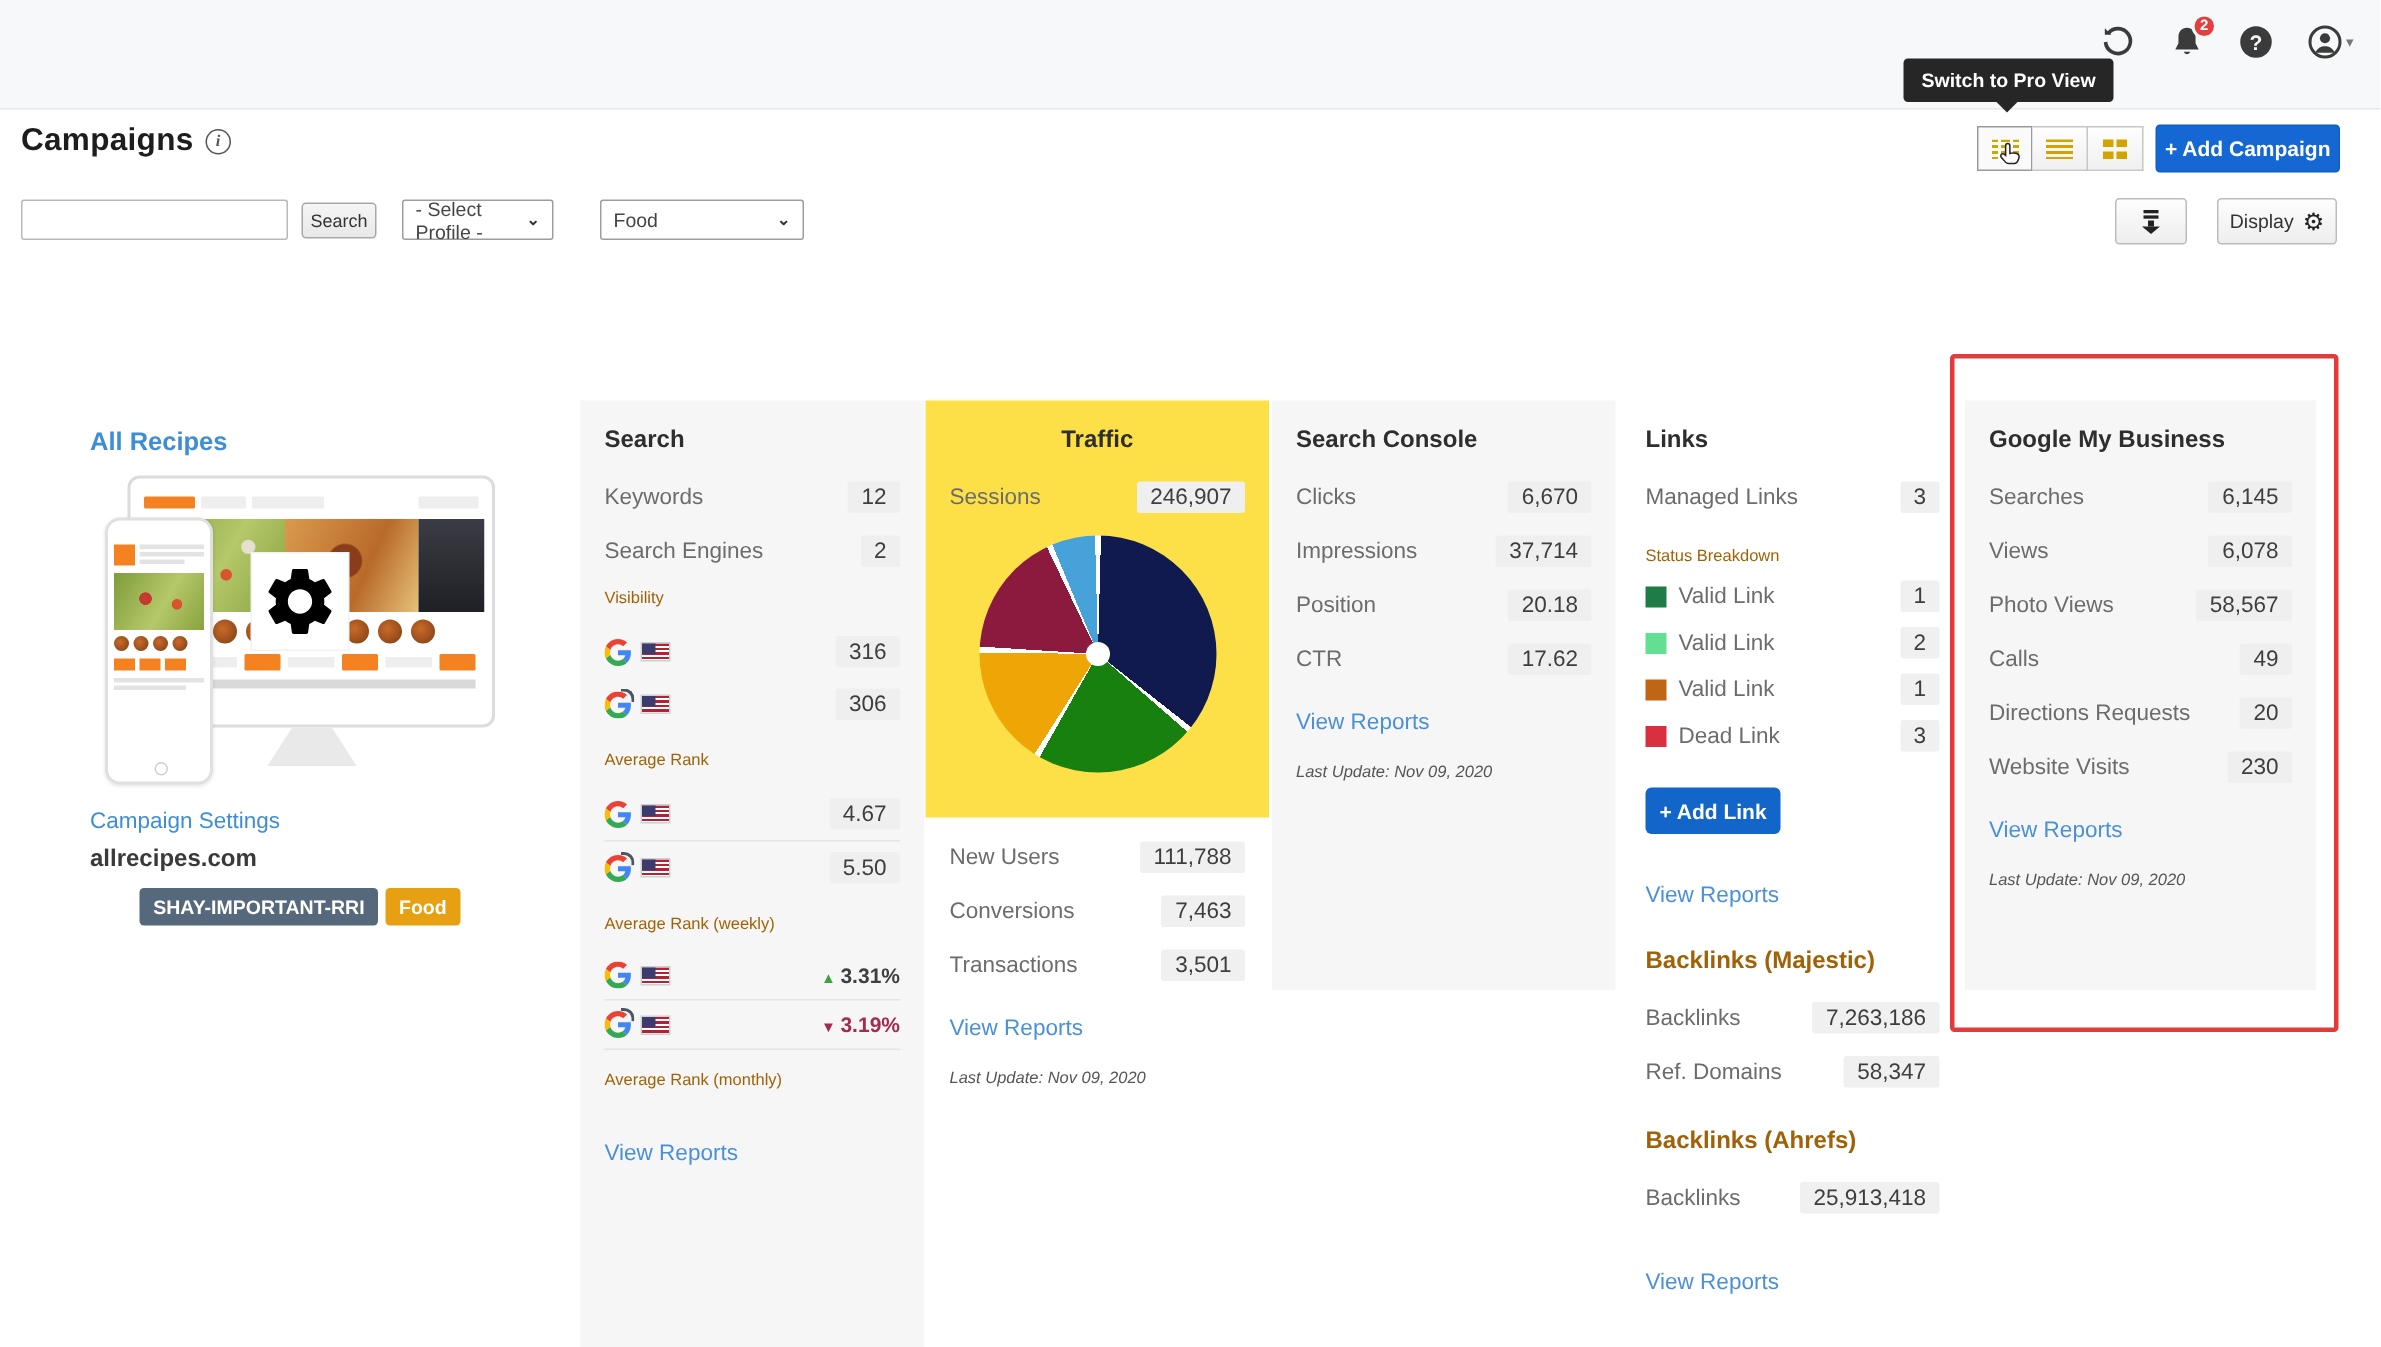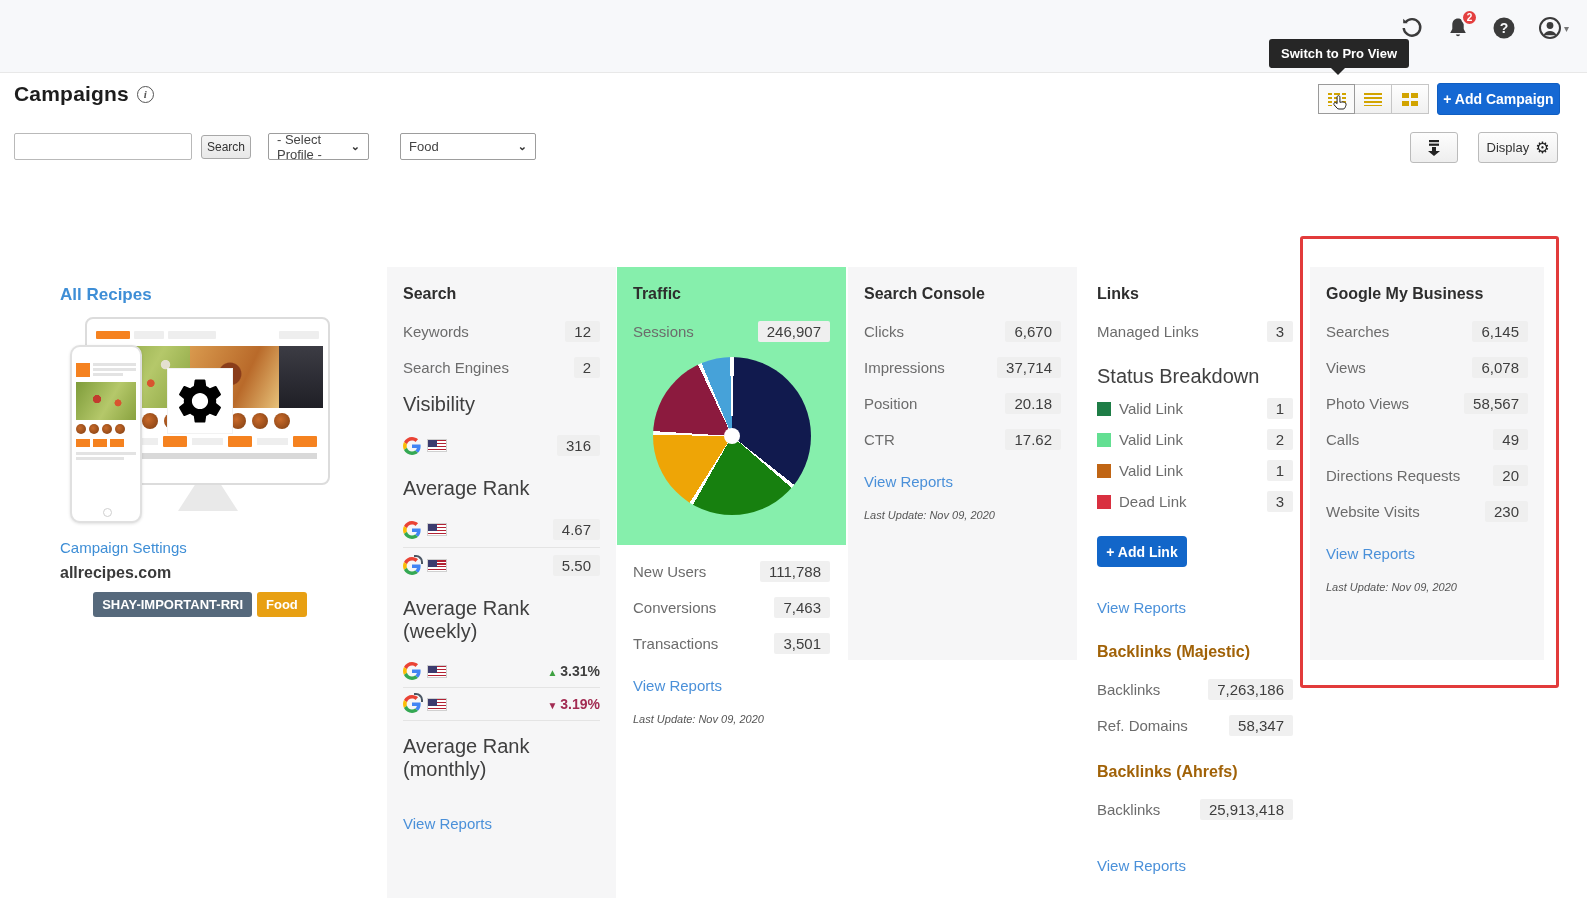--- a/index.html
+++ b/index.html
@@ -54,32 +54,32 @@
 
   
   .results-bar { position:absolute; left:0; top:184px; width:1587px; height:32px; background:#f4f4f4; border-top:1px solid #e9e9e9; border-bottom:1px solid #e9e9e9; display:flex; align-items:center; padding-left:14px; font-size:13px; color:#333; }
   .results-bar b { margin-left:4px; }
 
   
   .col { position:absolute; top:267px; padding:18px 16px; }
   .col-bg { background:#f6f6f7; }
   .col-search { left:387px; width:229px; height:631px; }
   .col-traffic { left:617px; width:229px; padding:0; }
-  .traffic-gray { background:#86efac; padding:18px 16px 10px; height:278px; }
+  .traffic-gray { background:#fde047; padding:18px 16px 10px; height:278px;text-align:center; }
   .traffic-white { padding:14px 16px; }
   .col-console { left:848px; width:229px; height:393px; }
   .col-links { left:1097px; width:196px; padding:18px 0; }
   .col-gmb { left:1310px; width:234px; height:393px; }
 
   .col-title { font-size:16px; font-weight:bold; color:#2e2e2e; margin-bottom:16px; }
   .metric-row { display:flex; justify-content:space-between; align-items:center; margin-bottom:12px; min-height:24px; }
   .metric-label { font-size:15px; color:#6c6c6c; }
   .metric-value { background:#efefef; color:#3e3e3e; font-size:15px; padding:2px 9px; border-radius:2px; }
   .col-links .metric-value, .traffic-white .metric-value { background:#f0f0f0; }
-  .sub-title { font-size:20px; color:#404040; margin:14px 0 12px; }
+  .sub-title { font-size:11px; color:#a16207; margin:14px 0 12px; }
   .view-reports { display:inline-block; font-size:15px; color:#4a90d9; margin-top:10px; cursor:pointer; }
   .last-update { font-size:11px; font-style:italic; color:#555; margin-top:18px; }
 
   .engine-row { display:flex; justify-content:space-between; align-items:center; padding:7px 0; }
   .engine-row.lined { border-bottom:1px solid #e4e4e4; }
   .engine { display:flex; align-items:center; gap:6px; }
   .g-icon { position:relative; width:18px; height:18px; }
   .g-icon svg { width:18px; height:18px; display:block; }
   .g-mob:before { content:""; position:absolute; right:-2px; top:-2px; width:7px; height:7px; border-top:2px solid #4a5663; border-right:2px solid #4a5663; border-radius:0 7px 0 0; }
   .us-flag { position:relative; width:20px; height:13px; background:repeating-linear-gradient(180deg,#b22234 0 1.5px,#fff 1.5px 3px); border:1px solid #d0d0d0; }
@@ -331,20 +331,34 @@
               <path fill="#EA4335" d="M24 9.5c3.54 0 6.71 1.22 9.21 3.6l6.85-6.85C35.9 2.38 30.47 0 24 0 14.62 0 6.51 5.38 2.56 13.22l7.98 6.19C12.43 13.72 17.74 9.5 24 9.5z"></path>
               <path fill="#4285F4" d="M46.98 24.55c0-1.57-.15-3.09-.38-4.55H24v9.02h12.94c-.58 2.96-2.26 5.48-4.78 7.18l7.73 6c4.51-4.18 7.09-10.36 7.09-17.65z"></path>
               <path fill="#FBBC05" d="M10.53 28.59c-.48-1.45-.76-2.99-.76-4.59s.27-3.14.76-4.59l-7.98-6.19C.92 16.46 0 20.12 0 24c0 3.88.92 7.54 2.56 10.78l7.97-6.19z"></path>
               <path fill="#34A853" d="M24 48c6.48 0 11.93-2.13 15.89-5.81l-7.73-6c-2.15 1.45-4.92 2.3-8.16 2.3-6.26 0-11.57-4.22-13.47-9.91l-7.98 6.19C6.51 42.62 14.62 48 24 48z"></path>
             </svg>
           </span>
           <span class="us-flag"></span>
         </span>
       <span class="metric-value">316</span>
     </div>
+    <div class="engine-row">
+      <span class="engine">
+          <span class="g-icon g-mob">
+            <svg viewBox="0 0 48 48">
+              <path fill="#EA4335" d="M24 9.5c3.54 0 6.71 1.22 9.21 3.6l6.85-6.85C35.9 2.38 30.47 0 24 0 14.62 0 6.51 5.38 2.56 13.22l7.98 6.19C12.43 13.72 17.74 9.5 24 9.5z"></path>
+              <path fill="#4285F4" d="M46.98 24.55c0-1.57-.15-3.09-.38-4.55H24v9.02h12.94c-.58 2.96-2.26 5.48-4.78 7.18l7.73 6c4.51-4.18 7.09-10.36 7.09-17.65z"></path>
+              <path fill="#FBBC05" d="M10.53 28.59c-.48-1.45-.76-2.99-.76-4.59s.27-3.14.76-4.59l-7.98-6.19C.92 16.46 0 20.12 0 24c0 3.88.92 7.54 2.56 10.78l7.97-6.19z"></path>
+              <path fill="#34A853" d="M24 48c6.48 0 11.93-2.13 15.89-5.81l-7.73-6c-2.15 1.45-4.92 2.3-8.16 2.3-6.26 0-11.57-4.22-13.47-9.91l-7.98 6.19C6.51 42.62 14.62 48 24 48z"></path>
+            </svg>
+          </span>
+          <span class="us-flag"></span>
+        </span>
+      <span class="metric-value">306</span>
+    </div>
     <div class="sub-title">Average Rank</div>
     <div class="engine-row lined">
       <span class="engine">
           <span class="g-icon">
             <svg viewBox="0 0 48 48">
               <path fill="#EA4335" d="M24 9.5c3.54 0 6.71 1.22 9.21 3.6l6.85-6.85C35.9 2.38 30.47 0 24 0 14.62 0 6.51 5.38 2.56 13.22l7.98 6.19C12.43 13.72 17.74 9.5 24 9.5z"></path>
               <path fill="#4285F4" d="M46.98 24.55c0-1.57-.15-3.09-.38-4.55H24v9.02h12.94c-.58 2.96-2.26 5.48-4.78 7.18l7.73 6c4.51-4.18 7.09-10.36 7.09-17.65z"></path>
               <path fill="#FBBC05" d="M10.53 28.59c-.48-1.45-.76-2.99-.76-4.59s.27-3.14.76-4.59l-7.98-6.19C.92 16.46 0 20.12 0 24c0 3.88.92 7.54 2.56 10.78l7.97-6.19z"></path>
               <path fill="#34A853" d="M24 48c6.48 0 11.93-2.13 15.89-5.81l-7.73-6c-2.15 1.45-4.92 2.3-8.16 2.3-6.26 0-11.57-4.22-13.47-9.91l-7.98 6.19C6.51 42.62 14.62 48 24 48z"></path>
             </svg>

